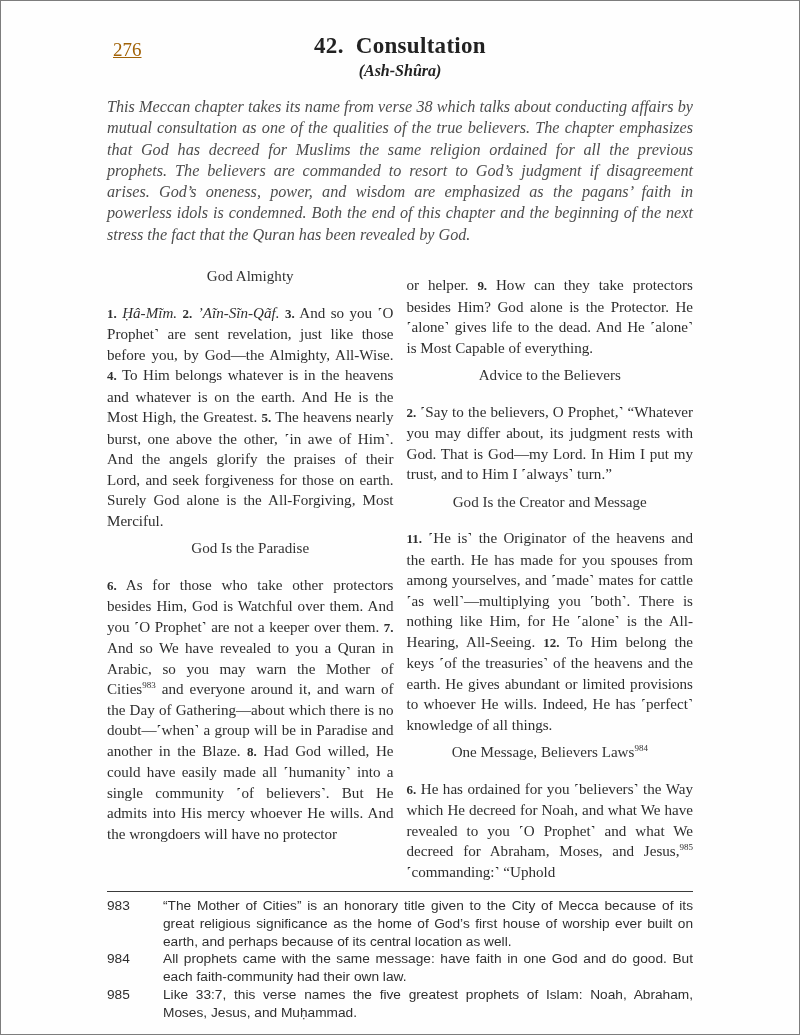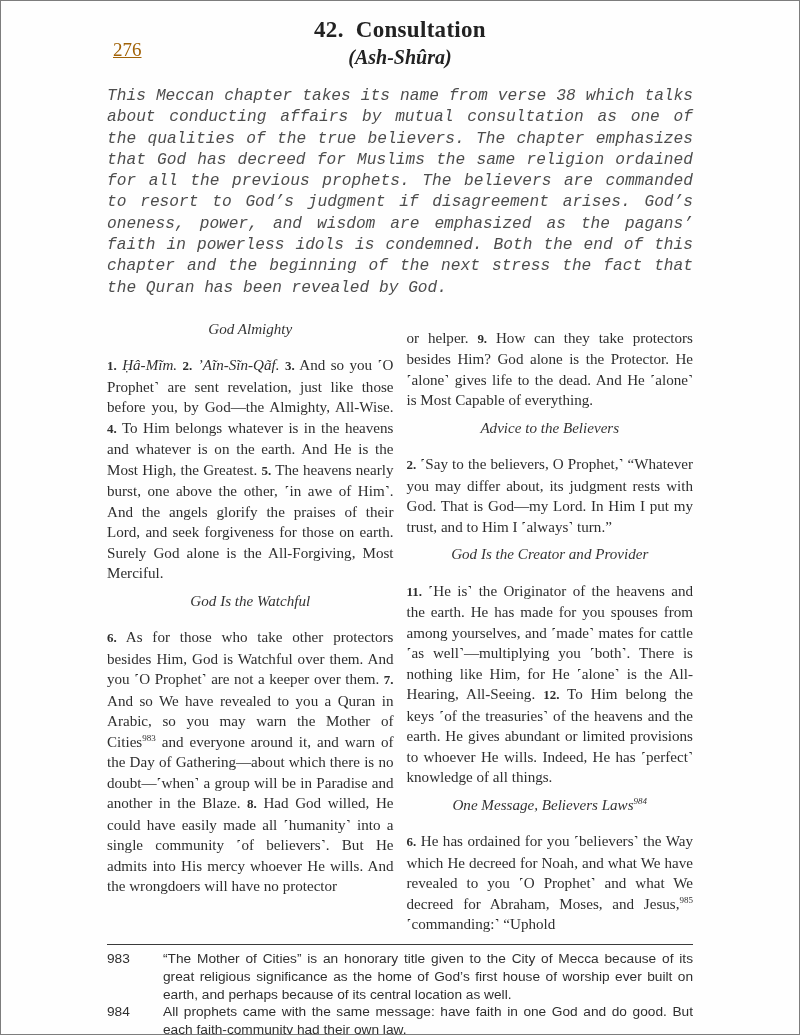--- a/index.html
+++ b/index.html
@@ -10,47 +10,46 @@
     background:#fefefe;
     border:1px solid #7d7d7d;
     overflow:hidden;
     font-family:"Liberation Serif", serif;
     color:#2e2e2e;
   }
   .page-number{
     position:absolute;left:112px;top:38px;
     font-size:19px;color:#a16207;text-decoration:underline;
   }
-  .title-block{ text-align:center; padding-top:16px; }
+  .title-block{ text-align:center; padding-top:32px; }
   .chapter-title{
     font-size:23px;font-weight:bold;letter-spacing:.3px;
     white-space:pre-wrap;color:#222;
   }
   .chapter-subtitle{
-    font-size:20px;font-weight:bold;font-style:italic;
+    font-size:16px;font-weight:bold;font-style:italic;
     margin-top:3px;color:#222;
   }
   .content{ padding:0 106px; }
   .intro{
     margin-top:17px;
     font-style:italic;
     font-size:16.2px;line-height:21.3px;
     color:#4d4d4d;
     text-align:justify;
-    font-family:Liberation Mono, monospace;
   }
   .columns{
     display:flex;gap:13px;
     margin-top:13px;
     font-size:15.1px;line-height:20.5px;
   }
   .column{ flex:1 1 0; min-width:0; }
   .centered{ text-align:center; }
   .sec-heading{
-    text-align:center;font-style:italic;
+    text-align:center;
     margin:7px 0 3px 0;color:#333;
   }
   .verses{ text-align:justify;margin-top:16px; }
   .vnum{ font-weight:bold;font-size:.86em; }
   sup.fn-ref{ font-size:9px;line-height:0;vertical-align:super; }
   .footnotes{ margin-top:9px; }
   .fn-rule{ border-top:1.6px solid #3a3a3a; margin:0; }
   .fn-list{
     margin-top:5px;
     font-family:"Liberation Sans", sans-serif;
@@ -73,28 +72,28 @@
 
   <div class="content">
     <div class="intro">This Meccan chapter takes its name from verse 38  which talks about conducting affairs by mutual consultation as one of the qualities of the true believers. The chapter emphasizes that God has decreed for Muslims the same religion ordained for all the previous prophets. The believers are commanded to resort to God’s judgment if disagreement arises. God’s oneness, power, and wisdom are emphasized as the pagans’ faith in powerless idols is condemned. Both the end of this chapter and the beginning of the next stress the fact that the Quran has been revealed by God.</div>
 
     <div class="columns">
       <div class="column" id="col-left">
           <div class="centered">
           </div>
           <div class="sec-heading"><span>God Almighty</span></div>
           <div class="verses"><span class="vnum">1.</span> <i>Ḥâ-Mĩm.</i> <span class="vnum">2.</span> <i>’Aĩn-Sĩn-Qãf.</i> <span class="vnum">3.</span> <span>And so you ˹O Prophet˺ are sent revelation, just like those before you, by God—the Almighty, All-Wise.</span> <span class="vnum">4.</span> <span>To Him belongs whatever is in the heavens and whatever is on the earth. And He is the Most High, the Greatest.</span> <span class="vnum">5.</span> <span>The heavens nearly burst, one above the other, ˹in awe of Him˺. And the angels glorify the praises of their Lord, and seek forgiveness for those on earth. Surely God alone is the All-Forgiving, Most Merciful.</span></div>
-          <div class="sec-heading"><span>God Is the Watchful</span></div>
+          <div class="sec-heading"><span>God Is the Paradise</span></div>
           <div class="verses"><span class="vnum">6.</span> <span>As for those who take other protectors besides Him, God is Watchful over them. And you ˹O Prophet˺ are not a keeper over them.</span> <span class="vnum">7.</span> <span>And so We have revealed to you a Quran in Arabic, so you may warn the Mother of Cities</span><sup class="fn-ref">983</sup> <span>and everyone around it, and warn of the Day of Gathering—about which there is no doubt—˹when˺ a group will be in Paradise and another in the Blaze.</span> <span class="vnum">8.</span> <span>Had God willed, He could have easily made all ˹humanity˺ into a single community ˹of believers˺. But He admits into His mercy whoever He wills. And the wrongdoers will have no protector</span></div>
         </div>
       <div class="column" id="col-right">
           <div class="verses"><span>or helper.</span> <span class="vnum">9.</span> <span>How can they take protectors besides Him? God alone is the Protector. He ˹alone˺ gives life to the dead. And He ˹alone˺ is Most Capable of everything.</span></div>
           <div class="sec-heading"><span>Advice to the Believers</span></div>
           <div class="verses"><span class="vnum">2.</span> <span>˹Say to the believers, O Prophet,˺ “Whatever you may differ about, its judgment rests with God. That is God—my Lord. In Him I put my trust, and to Him I ˹always˺ turn.”</span></div>
-          <div class="sec-heading"><span>God Is the Creator  and Provider</span></div>
+          <div class="sec-heading"><span>God Is the Creator  and Message</span></div>
           <div class="verses"><span class="vnum">11.</span> <span>˹He is˺ the Originator of the heavens and the earth. He has made for you spouses from among yourselves, and ˹made˺ mates for cattle ˹as well˺—multiplying you ˹both˺. There is nothing like Him, for He ˹alone˺ is the All-Hearing, All-Seeing.</span> <span class="vnum">12.</span> <span>To Him belong the keys ˹of the treasuries˺ of the heavens and the earth. He gives abundant or limited provisions to whoever He wills. Indeed, He has ˹perfect˺ knowledge of all things.</span></div>
           <div class="sec-heading"><span>One Message,  Believers Laws</span><sup class="fn-ref">984</sup></div>
           <div class="verses"><span class="vnum">6.</span> <span>He has ordained for you ˹believers˺ the Way which He decreed for Noah, and what We have revealed to you ˹O Prophet˺ and what We decreed for Abraham, Moses, and Jesus,</span><sup class="fn-ref">985</sup> <span>˹commanding:˺ “Uphold</span></div>
         </div>
     </div>
 
     <div class="footnotes">
       <div class="fn-rule"></div>
       <div class="fn-list" id="fn-list">
           <div class="fn-item">

